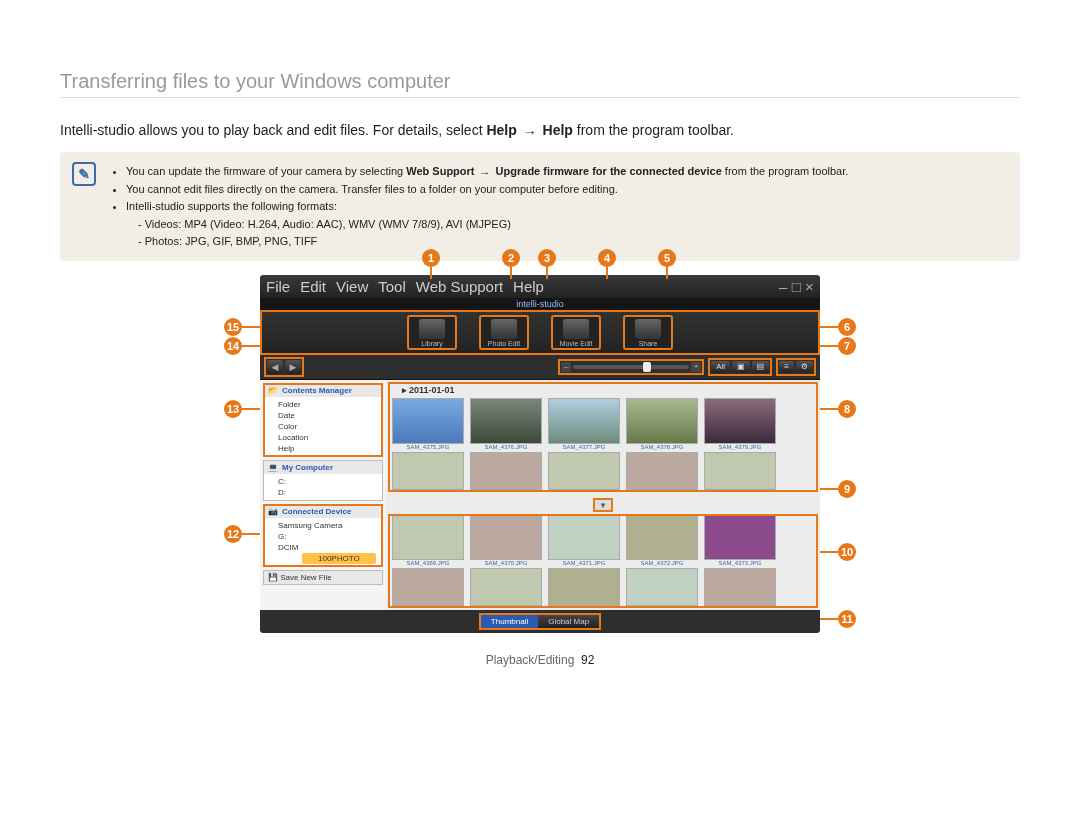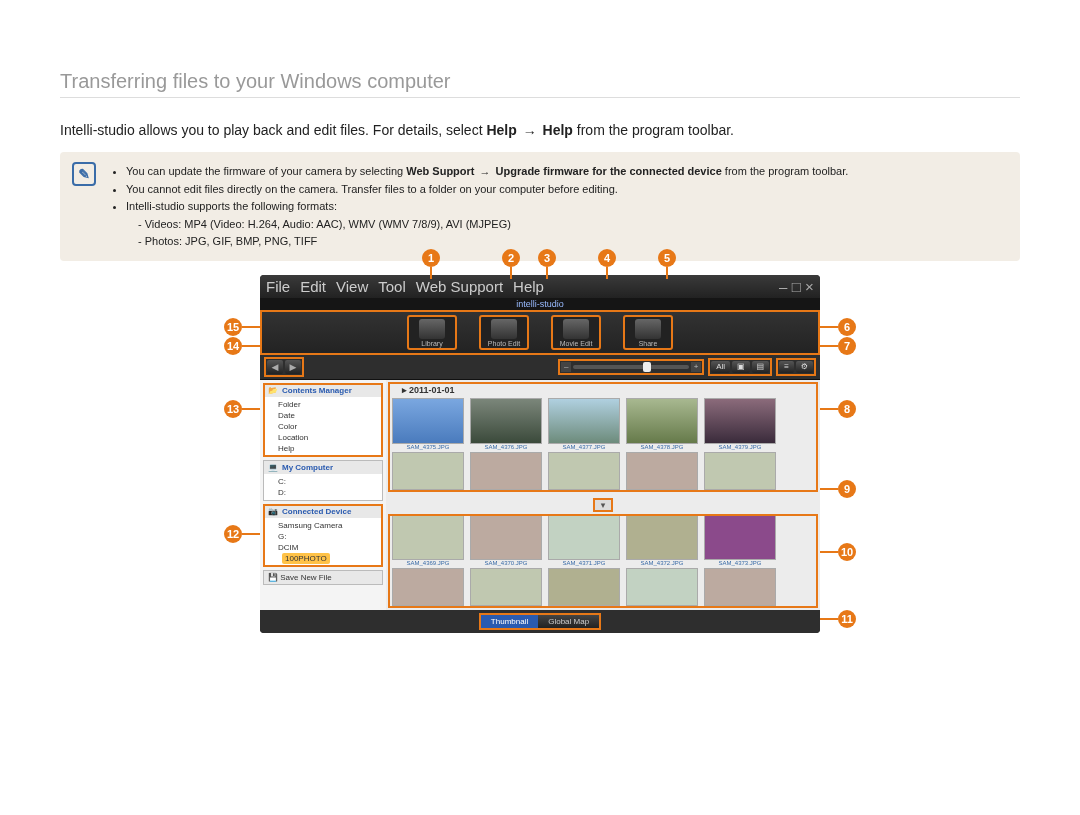--- a/index.html
+++ b/index.html
@@ -154,21 +154,21 @@
   .pill {
     height: 12px; background: linear-gradient(#555,#222); color:#ddd;
     font-size: 8px; padding: 0 5px; border-radius: 2px; line-height: 12px;
   }
   .columns { display:flex; }
   .sidebar { width: 120px; background: #f4f4f4; padding: 3px; font-size: 8px; color:#333; }
   .side-panel { border: 1px solid #bbb; margin-bottom: 3px; background:#fff; }
   .side-title { background:#e8e8e8; padding:2px 4px; font-weight:bold; color:#2a5bb0; font-size:8px; display:flex; align-items:center; gap:4px;}
   .side-panel ul { list-style:none; margin:0; padding:2px 4px 2px 14px; }
   .side-panel li { padding:1px 0; }
-  .side-panel li.folder { background:#ffc247; margin-left:4px; padding:1px 3px; border-radius:2px; display:inline-block; }
+  .side-panel li.folder { background:#ffc247; margin-left:24px; padding:1px 16px; border-radius:2px; display:inline-block; }
   .save-new { background:#e8e8e8; border:1px solid #bbb; font-size:8px; padding:2px 4px; }
   .content { flex:1; background:#ececec; position:relative; }
   .date-header { font-size:9px; font-weight:bold; padding:3px 14px; color:#333; }
   .thumb-row { display:flex; gap:6px; padding:0 4px 2px 4px; }
   .thumb { text-align:center; font-size:6px; color:#3a6ca8; }
   .thumb .img {
     width: 70px; height: 44px;
     border: 1px solid #aaa;
     background-size: cover;
   }
@@ -445,13 +445,17 @@
 
       <div class="bottom-bar">
         <div class="bottom-toggle">
           <span class="active">Thumbnail</span>
           <span>Global Map</span>
         </div>
       </div>
     </div>
   </div>
 
+  <div class="footer">
+    <span>Playback/Editing</span>
+    &nbsp;<span class="pnum">92</span>
+  </div>
 </div>
 
 </body></html>

